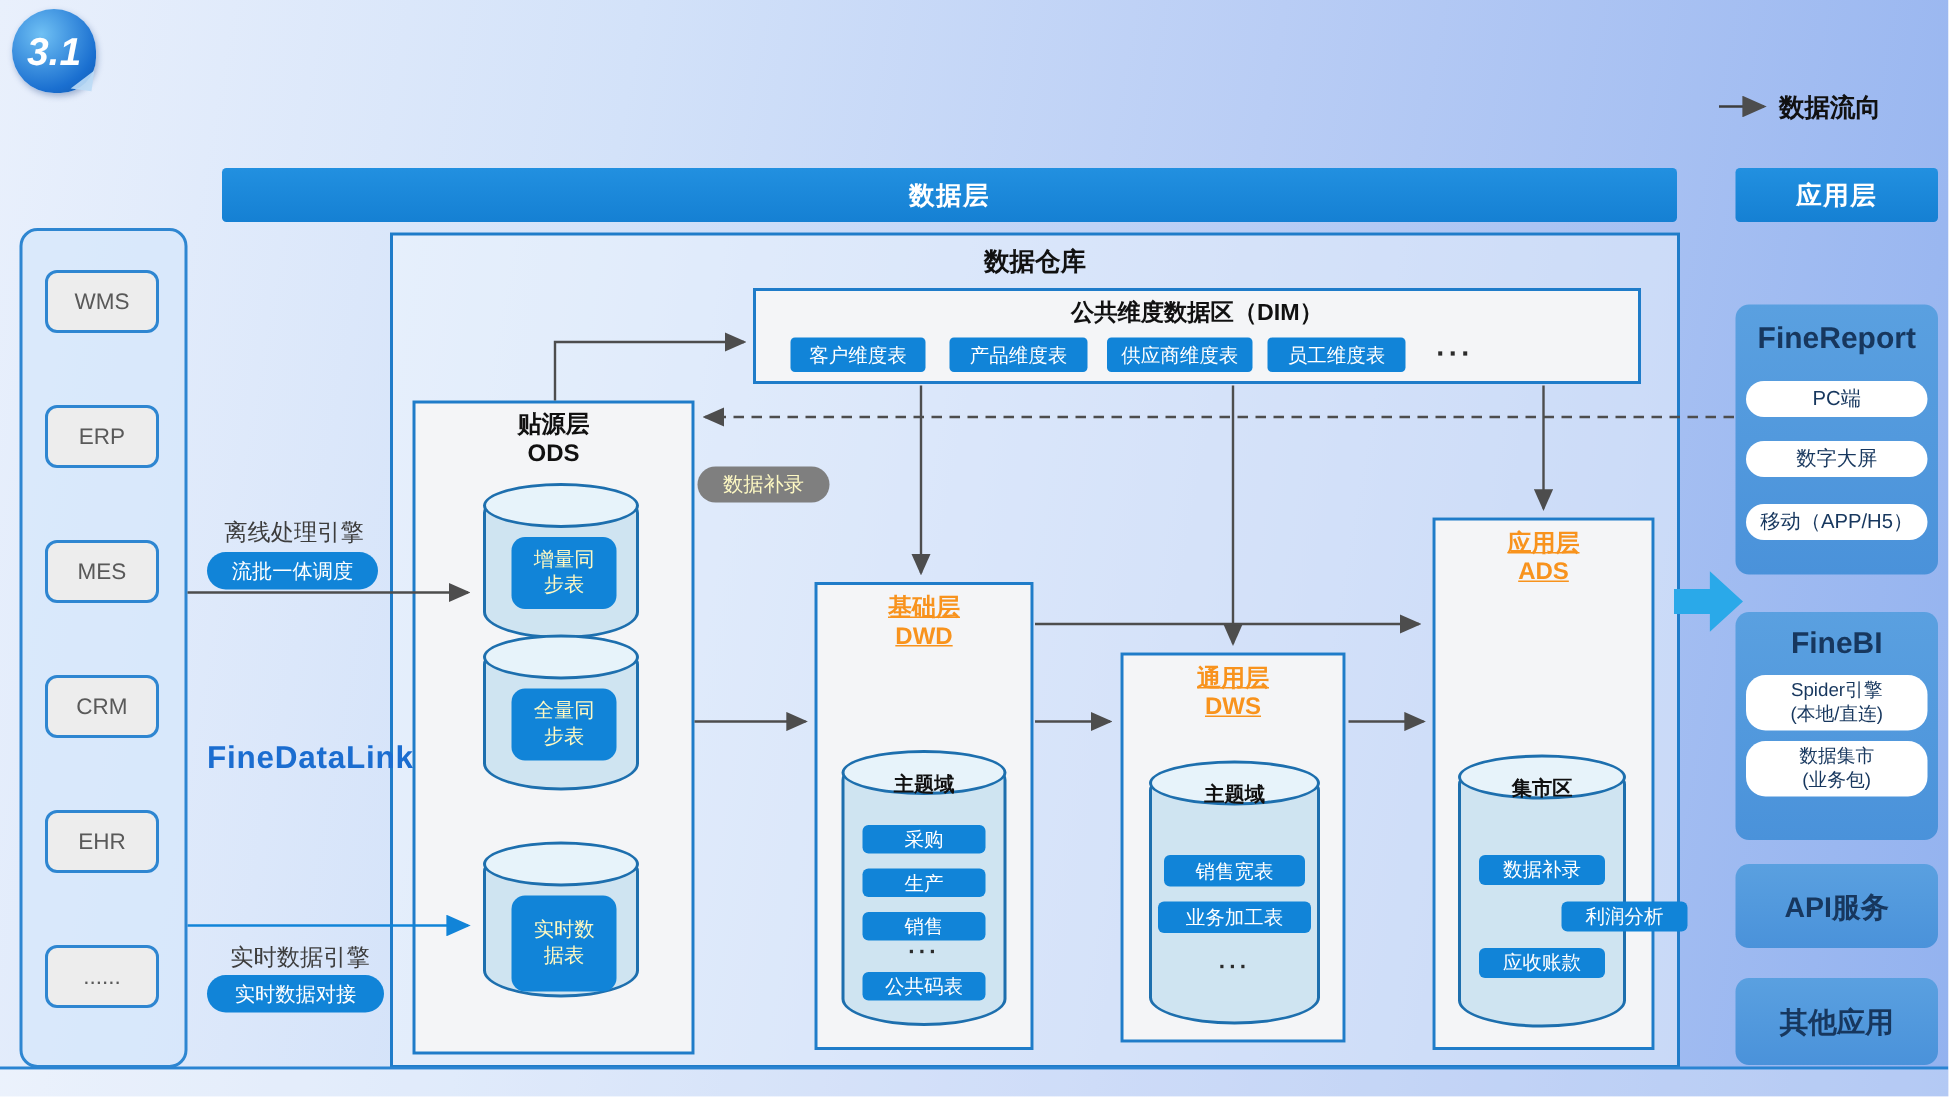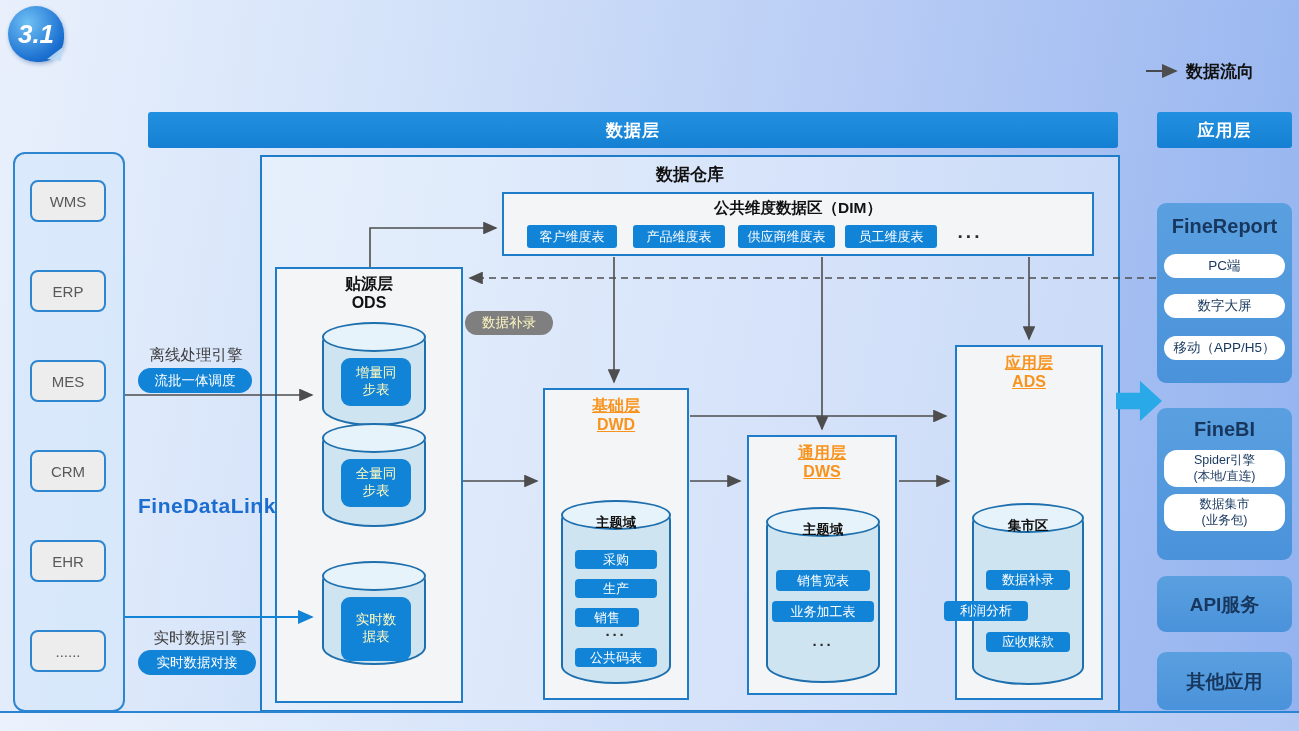--- a/index.html
+++ b/index.html
@@ -143,21 +143,21 @@
     <div class="orange-title" style="top:6px;">
       <span>基础层</span><br>
       <span>DWD</span>
     </div>
   </div>
   <div class="cyl" style="left:561px; top:510px; width:110px; height:174px;">
     <div class="zone-label" style="top:2px;">主题域</div>
   </div>
   <div class="btn" style="left:575px; top:550px; width:82px; height:19px; border-radius:4px;">采购</div>
   <div class="btn" style="left:575px; top:579px; width:82px; height:19px; border-radius:4px;">生产</div>
-  <div class="btn" style="left:575px; top:608px; width:64px; height:19px; border-radius:4px;">销售</div>
+  <div class="btn" style="left:575px; top:608px; width:82px; height:19px; border-radius:4px;">销售</div>
   <div class="dots" style="left:575px; top:626px; width:82px;">···</div>
   <div class="btn" style="left:575px; top:648px; width:82px; height:19px; border-radius:4px;">公共码表</div>
 
   <div class="lightbox" style="left:747px; top:435px; width:150px; height:260px;">
     <div class="orange-title" style="top:6px;">
       <span>通用层</span><br>
       <span>DWS</span>
     </div>
   </div>
   <div class="cyl" style="left:766px; top:517px; width:114px; height:166px;">
@@ -170,21 +170,21 @@
   <div class="lightbox" style="left:955px; top:345px; width:148px; height:355px;">
     <div class="orange-title" style="top:6px;">
       <span>应用层</span><br>
       <span>ADS</span>
     </div>
   </div>
   <div class="cyl" style="left:972px; top:513px; width:112px; height:172px;">
     <div class="zone-label" style="top:2px;">集市区</div>
   </div>
   <div class="btn" style="left:986px; top:570px; width:84px; height:20px; border-radius:4px;">数据补录</div>
-  <div class="btn" style="left:944px; top:601px; width:84px; height:20px; border-radius:4px;font-family:Liberation Serif, serif;">利润分析</div>
+  <div class="btn" style="left:1041px; top:601px; width:84px; height:20px; border-radius:4px;font-family:Liberation Serif, serif;">利润分析</div>
   <div class="btn" style="left:986px; top:632px; width:84px; height:20px; border-radius:4px;">应收账款</div>
 
   <div class="engine-label" style="left:136px; top:345px; width:120px; text-align:center;">离线处理引擎</div>
   <div class="pill-blue" style="left:138px; top:368px; width:114px; height:25px;">流批一体调度</div>
   <div class="fdl-logo" style="left:138px; top:494px;">FineDataLink</div>
   <div class="engine-label" style="left:140px; top:628px; width:120px; text-align:center;">实时数据引擎</div>
   <div class="pill-blue" style="left:138px; top:650px; width:118px; height:25px;">实时数据对接</div>
 
   <div class="app-box" style="top:203px; height:180px;">
     <div class="app-title" style="top:12px;">FineReport</div>

